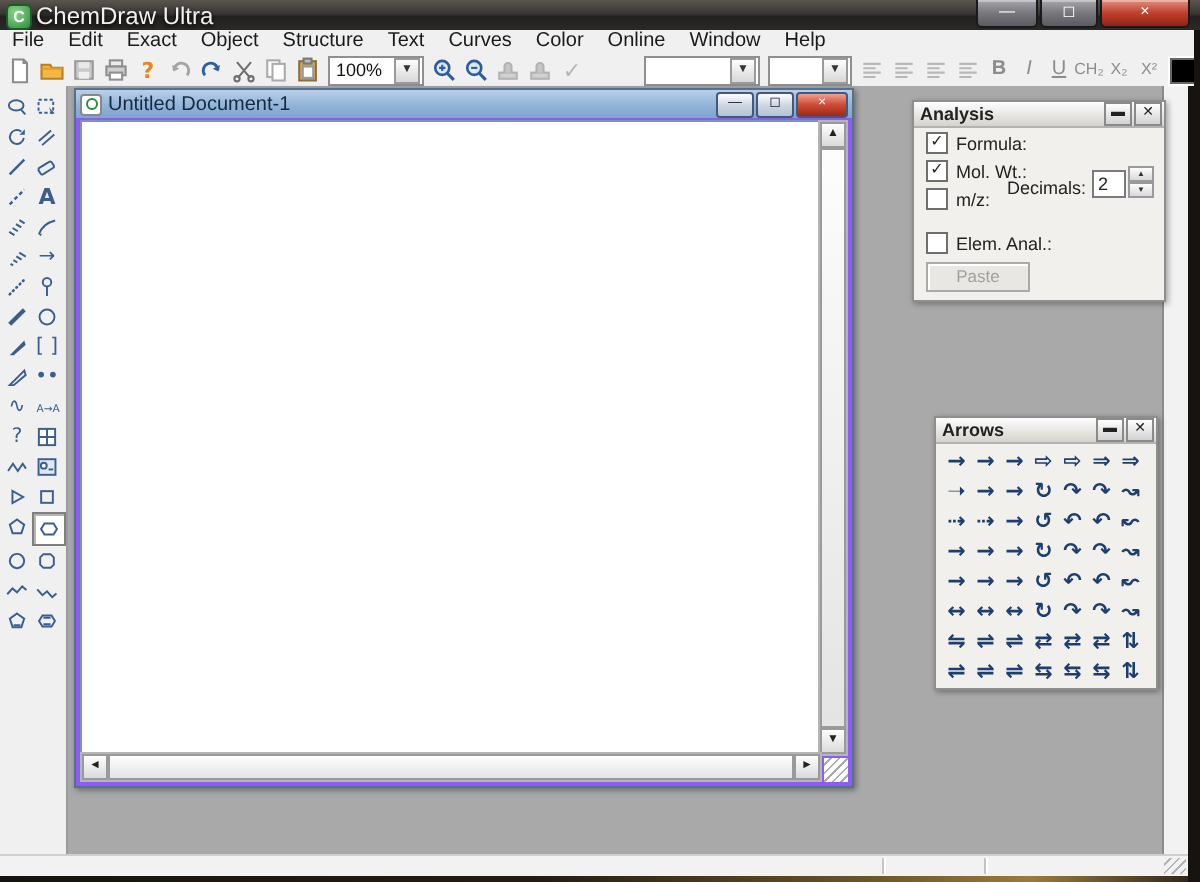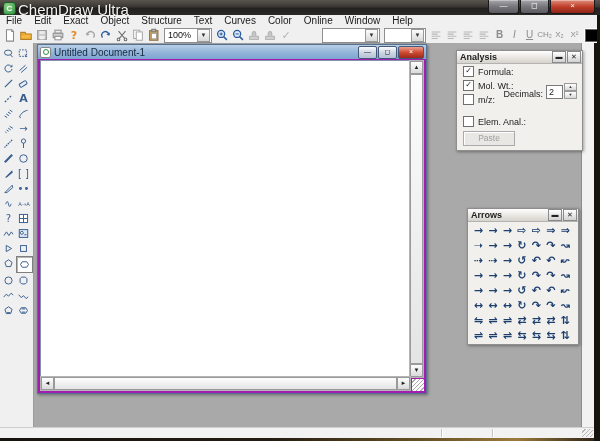--- a/index.html
+++ b/index.html
@@ -6,21 +6,21 @@
   body{width:600px;height:441px;position:relative;overflow:hidden;
        font-family:"Liberation Sans","DejaVu Sans",sans-serif;
        background:linear-gradient(90deg,#16120d 0%,#241c12 45%,#6b5426 72%,#9c7a3c 86%,#2a2118 100%);}
   .appwin{position:absolute;left:0;top:0;width:600px;height:437px;}
   
   .titlebar{position:absolute;left:0;top:0;width:600px;height:15px;
      background:linear-gradient(#5a554e,#3a3734 45%,#23211f 55%,#2b2926);color:#f0f0f0;}
   .appicon{position:absolute;left:3px;top:2px;width:11px;height:11px;border-radius:3px;
      background:radial-gradient(circle at 35% 30%,#8fd48a,#2c8f3c);border:1px solid #1c5c28;
      color:#fff;font-size:8px;line-height:11px;text-align:center;font-weight:bold;}
-  .apptitle{position:absolute;left:18px;top:1px;font-size:15px;text-shadow:0 1px 2px #000;}
+  .apptitle{position:absolute;left:18px;top:1px;font-size:12px;text-shadow:0 1px 2px #000;}
   .winctrls{position:absolute;right:5px;top:0;display:flex;}
   .wbtn{height:13px;margin-left:1px;border:1px solid #1a1a1a;border-top:none;
      border-radius:0 0 3px 3px;background:linear-gradient(#9a9document6a0,#6f6f72 50%,#55555a);
      background:linear-gradient(#a8a8ac,#77777c 50%,#5a5a60);color:#fff;font-size:8px;
      line-height:12px;text-align:center;box-shadow:inset 0 1px 0 rgba(255,255,255,.35);}
   .wbtn.min{width:29px;}.wbtn.max{width:27px;}
   .wbtn.close{width:43px;background:linear-gradient(#e0907f,#c0402c 50%,#8f2316);}
   
   .menubar{position:absolute;left:0;top:15px;width:597px;height:12px;background:#f0f0f0;
      display:flex;align-items:center;font-size:10px;color:#1a1a1a;}
@@ -48,21 +48,21 @@
   
   .toolpal{position:absolute;left:0;top:43px;width:33px;height:384px;background:#f0f0f0;
      border-right:1px solid #9b9b9b;}
   .tools{display:grid;grid-template-columns:15px 15px;gap:0;padding:3px 0 0 1px;}
   .tool{width:15px;height:15px;display:flex;align-items:center;justify-content:center;
      color:#3a5f8f;font-family:"DejaVu Sans",sans-serif;font-size:10px;}
   .tool svg{width:13px;height:13px;}
   .tool.sel{background:#fff;border:1px solid #7f7f7f;box-shadow:inset 1px 1px 0 #b5b5b5;}
   
   .docwin{position:absolute;left:37px;top:44px;width:388px;height:348px;
-     background:#a21caf;border:1px solid #56708e;box-shadow:1px 1px 3px rgba(0,0,0,.4);}
+     background:#8b5cf6;border:1px solid #56708e;box-shadow:1px 1px 3px rgba(0,0,0,.4);}
   .doctitle{position:absolute;left:0;top:0;right:0;height:14px;
      background:linear-gradient(#b9cfe8,#8fb2d8 60%,#7ea5d0);display:flex;align-items:center;}
   .docicon{width:9px;height:9px;margin:0 3px 0 2px;background:#fff;border:1px solid #888;
      border-radius:2px;position:relative;}
   .docicon:after{content:"";position:absolute;left:1.5px;top:1.5px;width:4px;height:4px;
      border:1.5px solid #2d8f3e;border-radius:50%;}
   .doctext{font-size:10px;color:#15293f;flex:1;}
   .dbtns{display:flex;margin-right:2px;}
   .dbtn{height:11px;margin-left:1px;border:1px solid #44597a;border-radius:2px;
      background:linear-gradient(#fdfdfd,#cfd8e4 50%,#b4c2d4);font-size:7px;line-height:10px;

